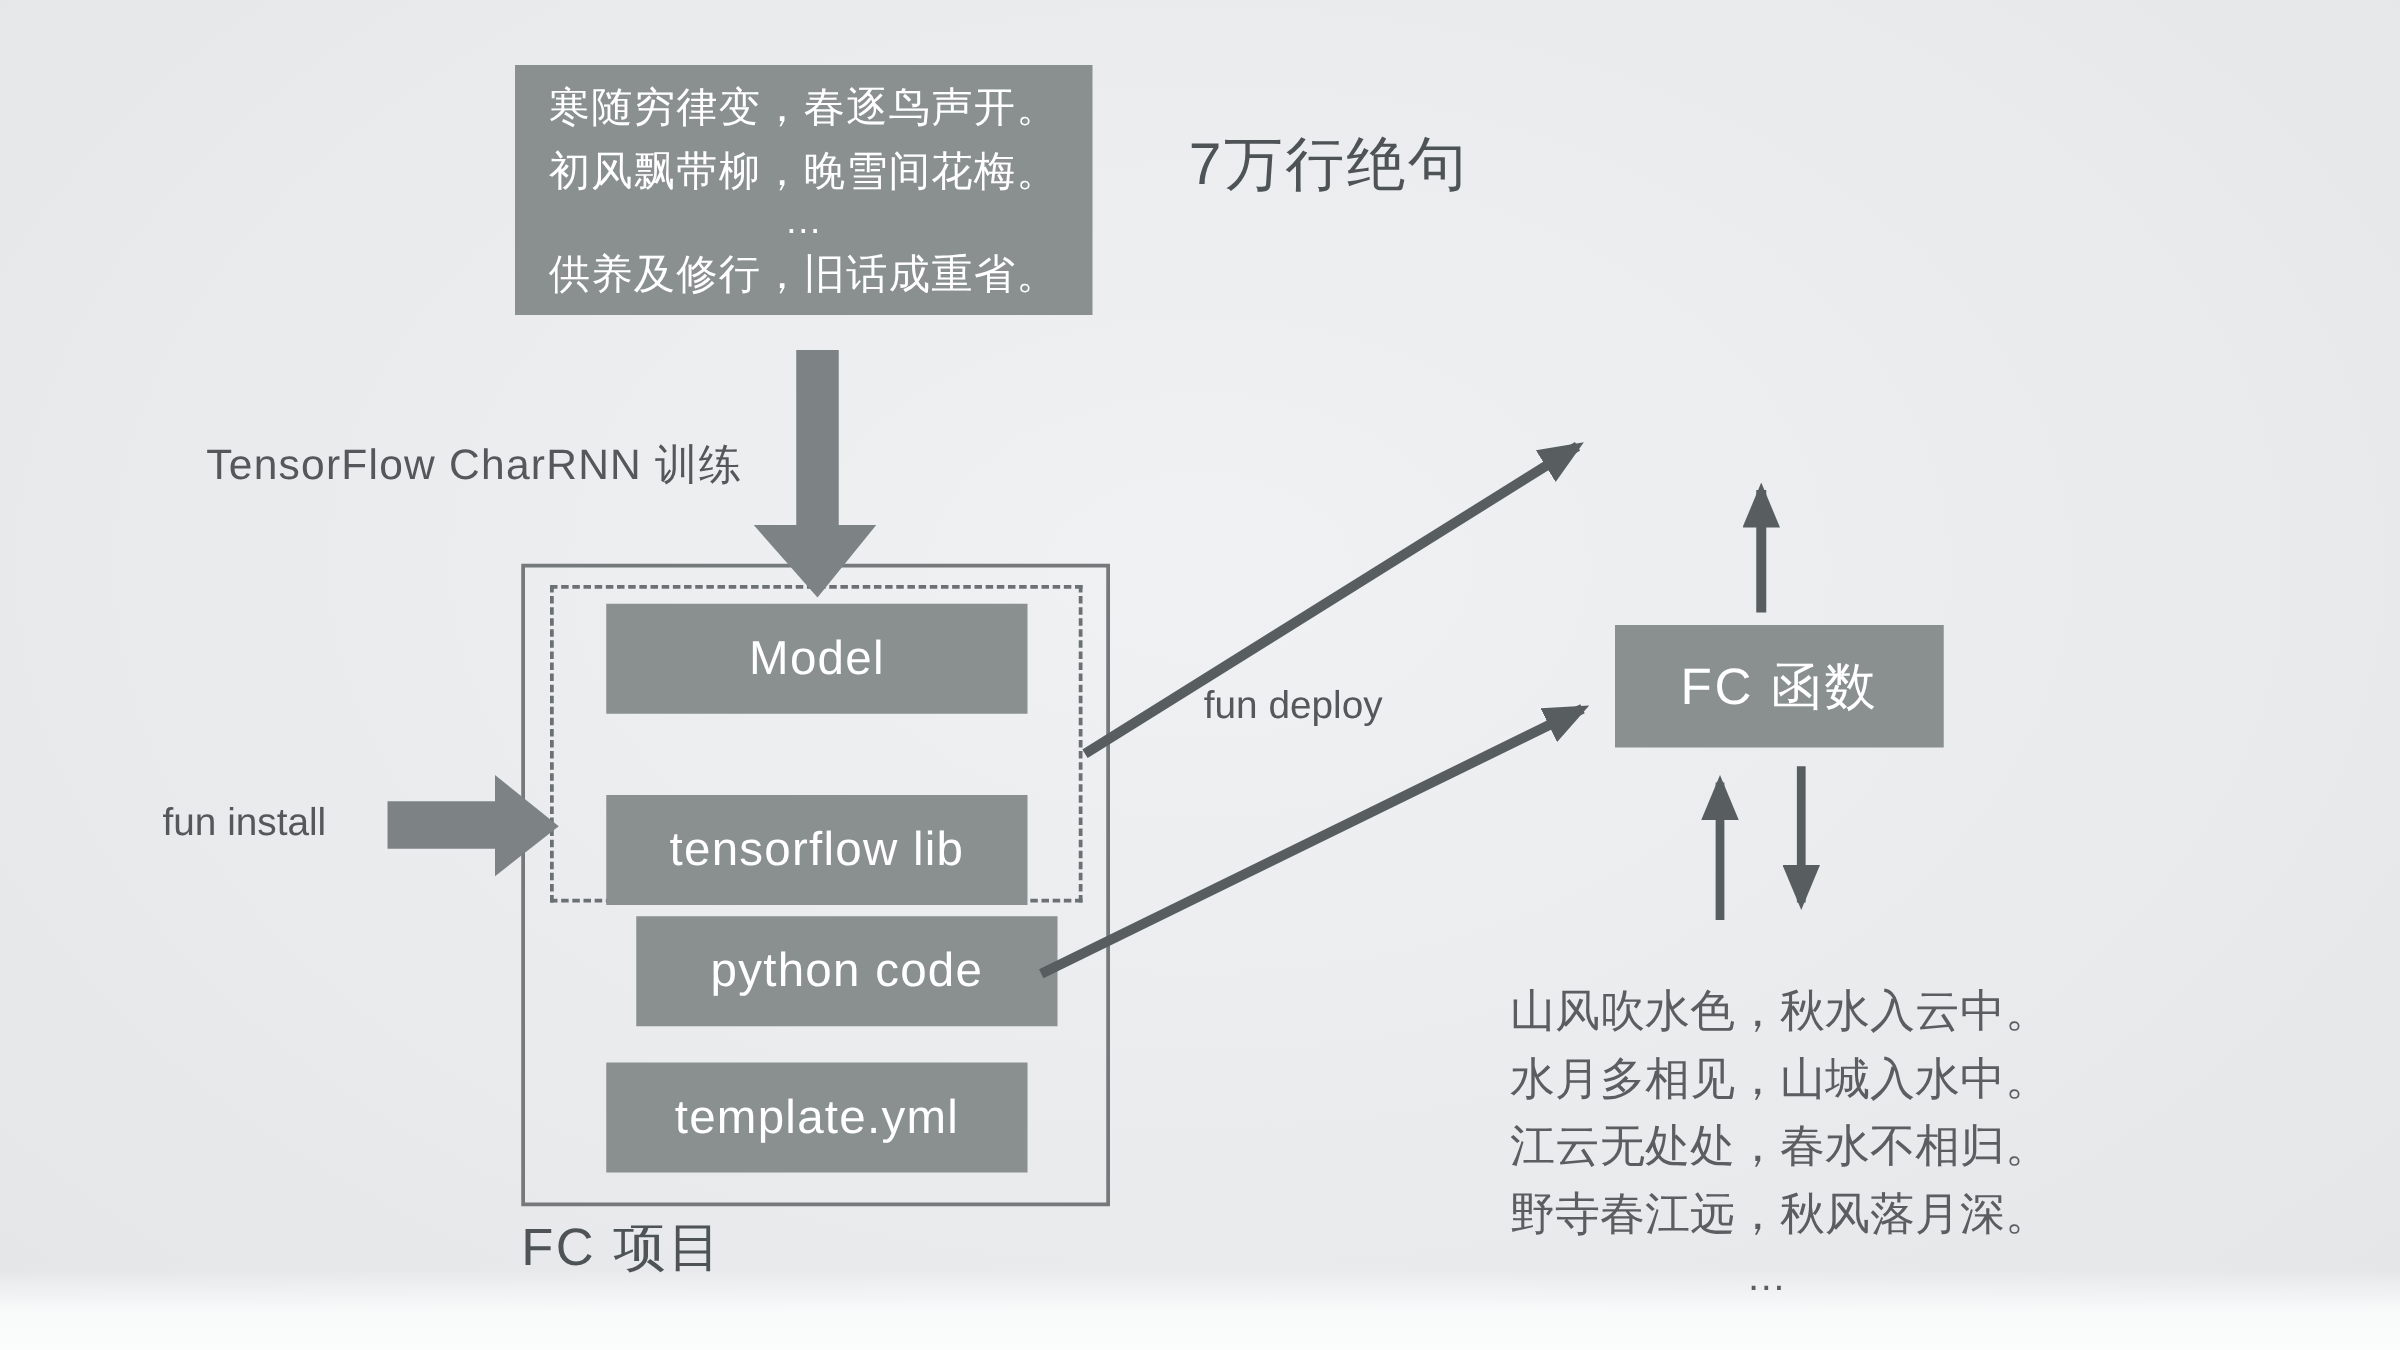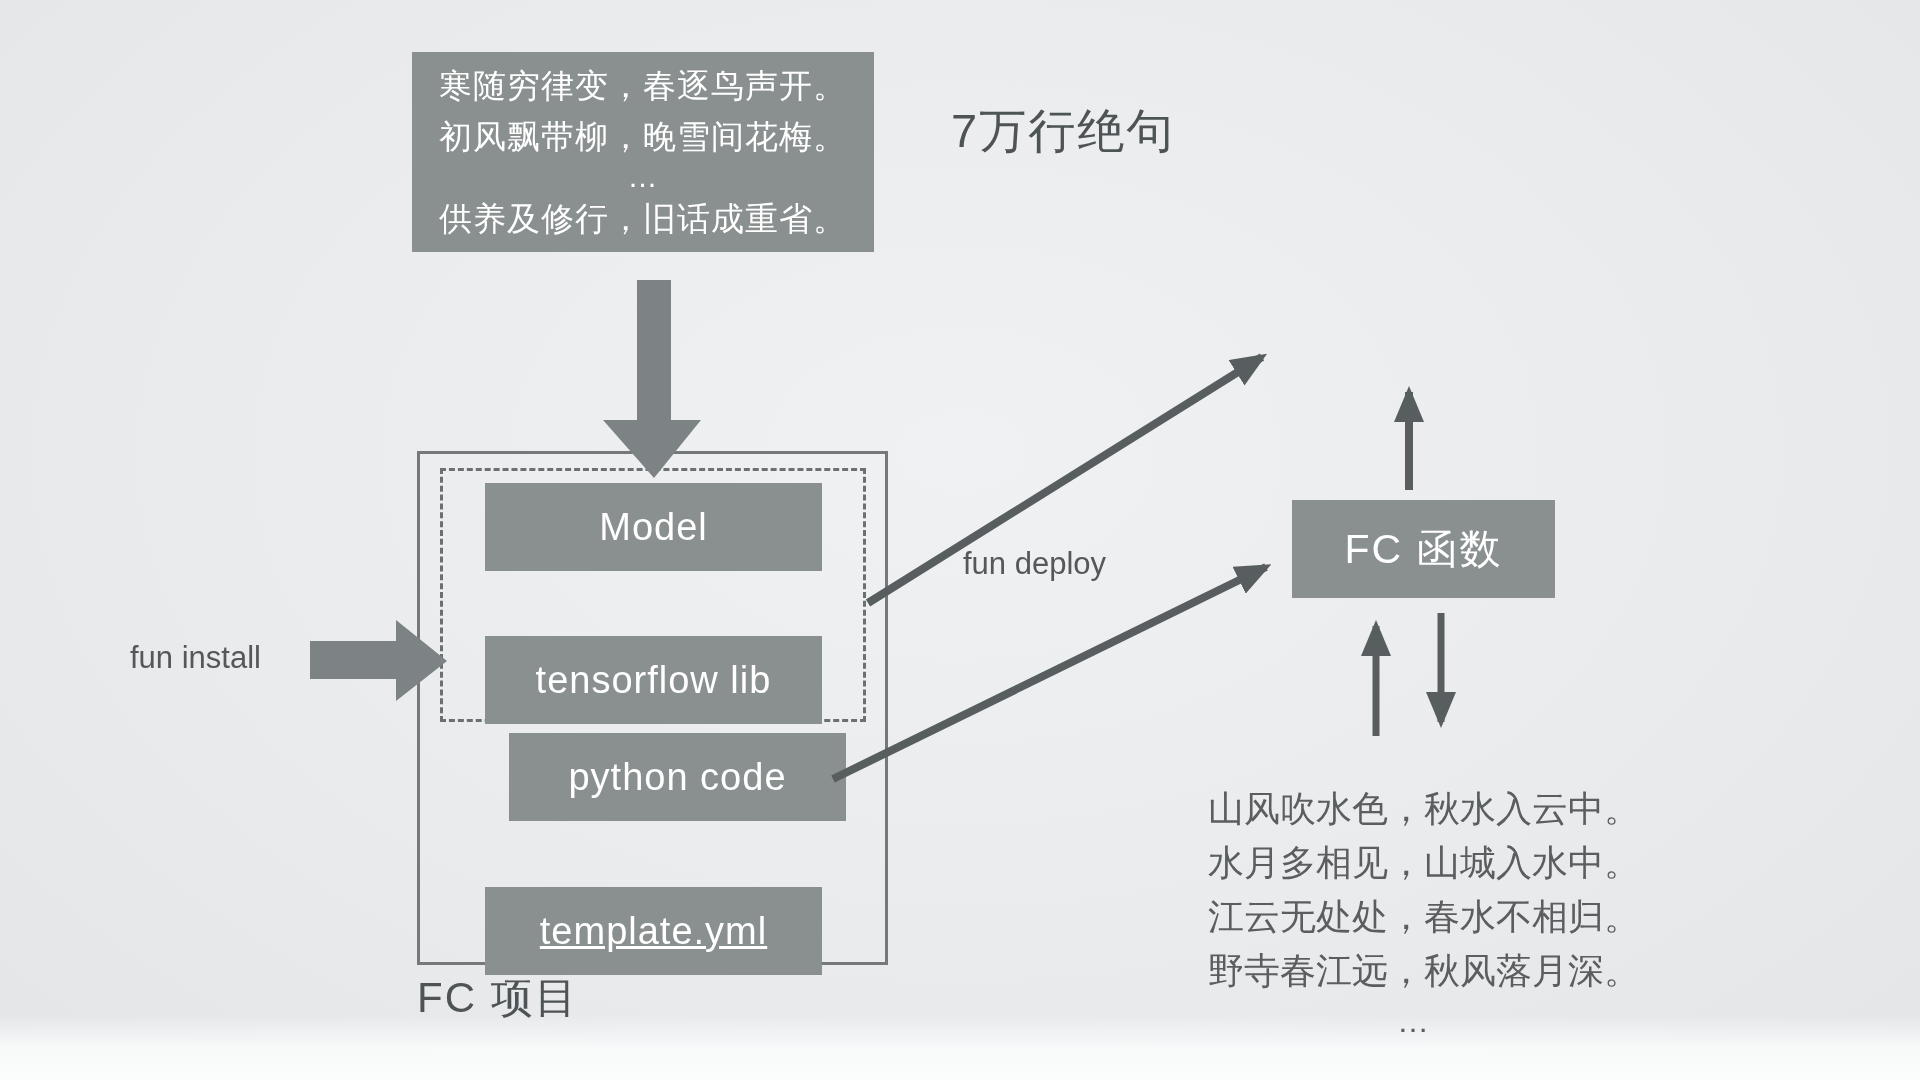--- a/index.html
+++ b/index.html
@@ -72,21 +72,21 @@
     box-sizing: border-box;
     background: transparent;
   }
   .item-box {
     left: 485px; width: 337px; height: 88px;
     font-size: 38px;
   }
   #model-box        { top: 483px; text-align: right; }
   #tensorflow-box   { top: 636px; }
   #python-box       { top: 733px; margin-left: 24px; }
-  #template-box     { top: 887px; text-decoration: underline; }
+  #template-box     { top: 850px; }
 
   #fc-project-title {
     left: 417px; top: 970px; width: 471px;
     text-align: left;
     font-size: 42px;
     color: #4e5356;
     font-weight: 300;
     letter-spacing: 2px;
   }
 
@@ -146,20 +146,21 @@
 
   <div id="training-box" class="gray-box">
     <div class="poem-line">寒随穷律变，春逐鸟声开。</div>
     <div class="poem-line">初风飘带柳，晚雪间花梅。</div>
     <div class="poem-line poem-ellipsis">…</div>
     <div class="poem-line">供养及修行，旧话成重省。</div>
   </div>
 
   <div id="training-caption" class="abs">7万行绝句</div>
 
+  <div id="train-arrow-label" class="abs">TensorFlow CharRNN 训练</div>
 
   <div id="fc-project-frame" class="abs"></div>
   <div id="fc-dashed-frame" class="abs"></div>
 
   <div id="model-box" class="gray-box item-box">
     <span>Model</span>
   </div>
   <div id="tensorflow-box" class="gray-box item-box">
     <span>tensorflow lib</span>
   </div>

